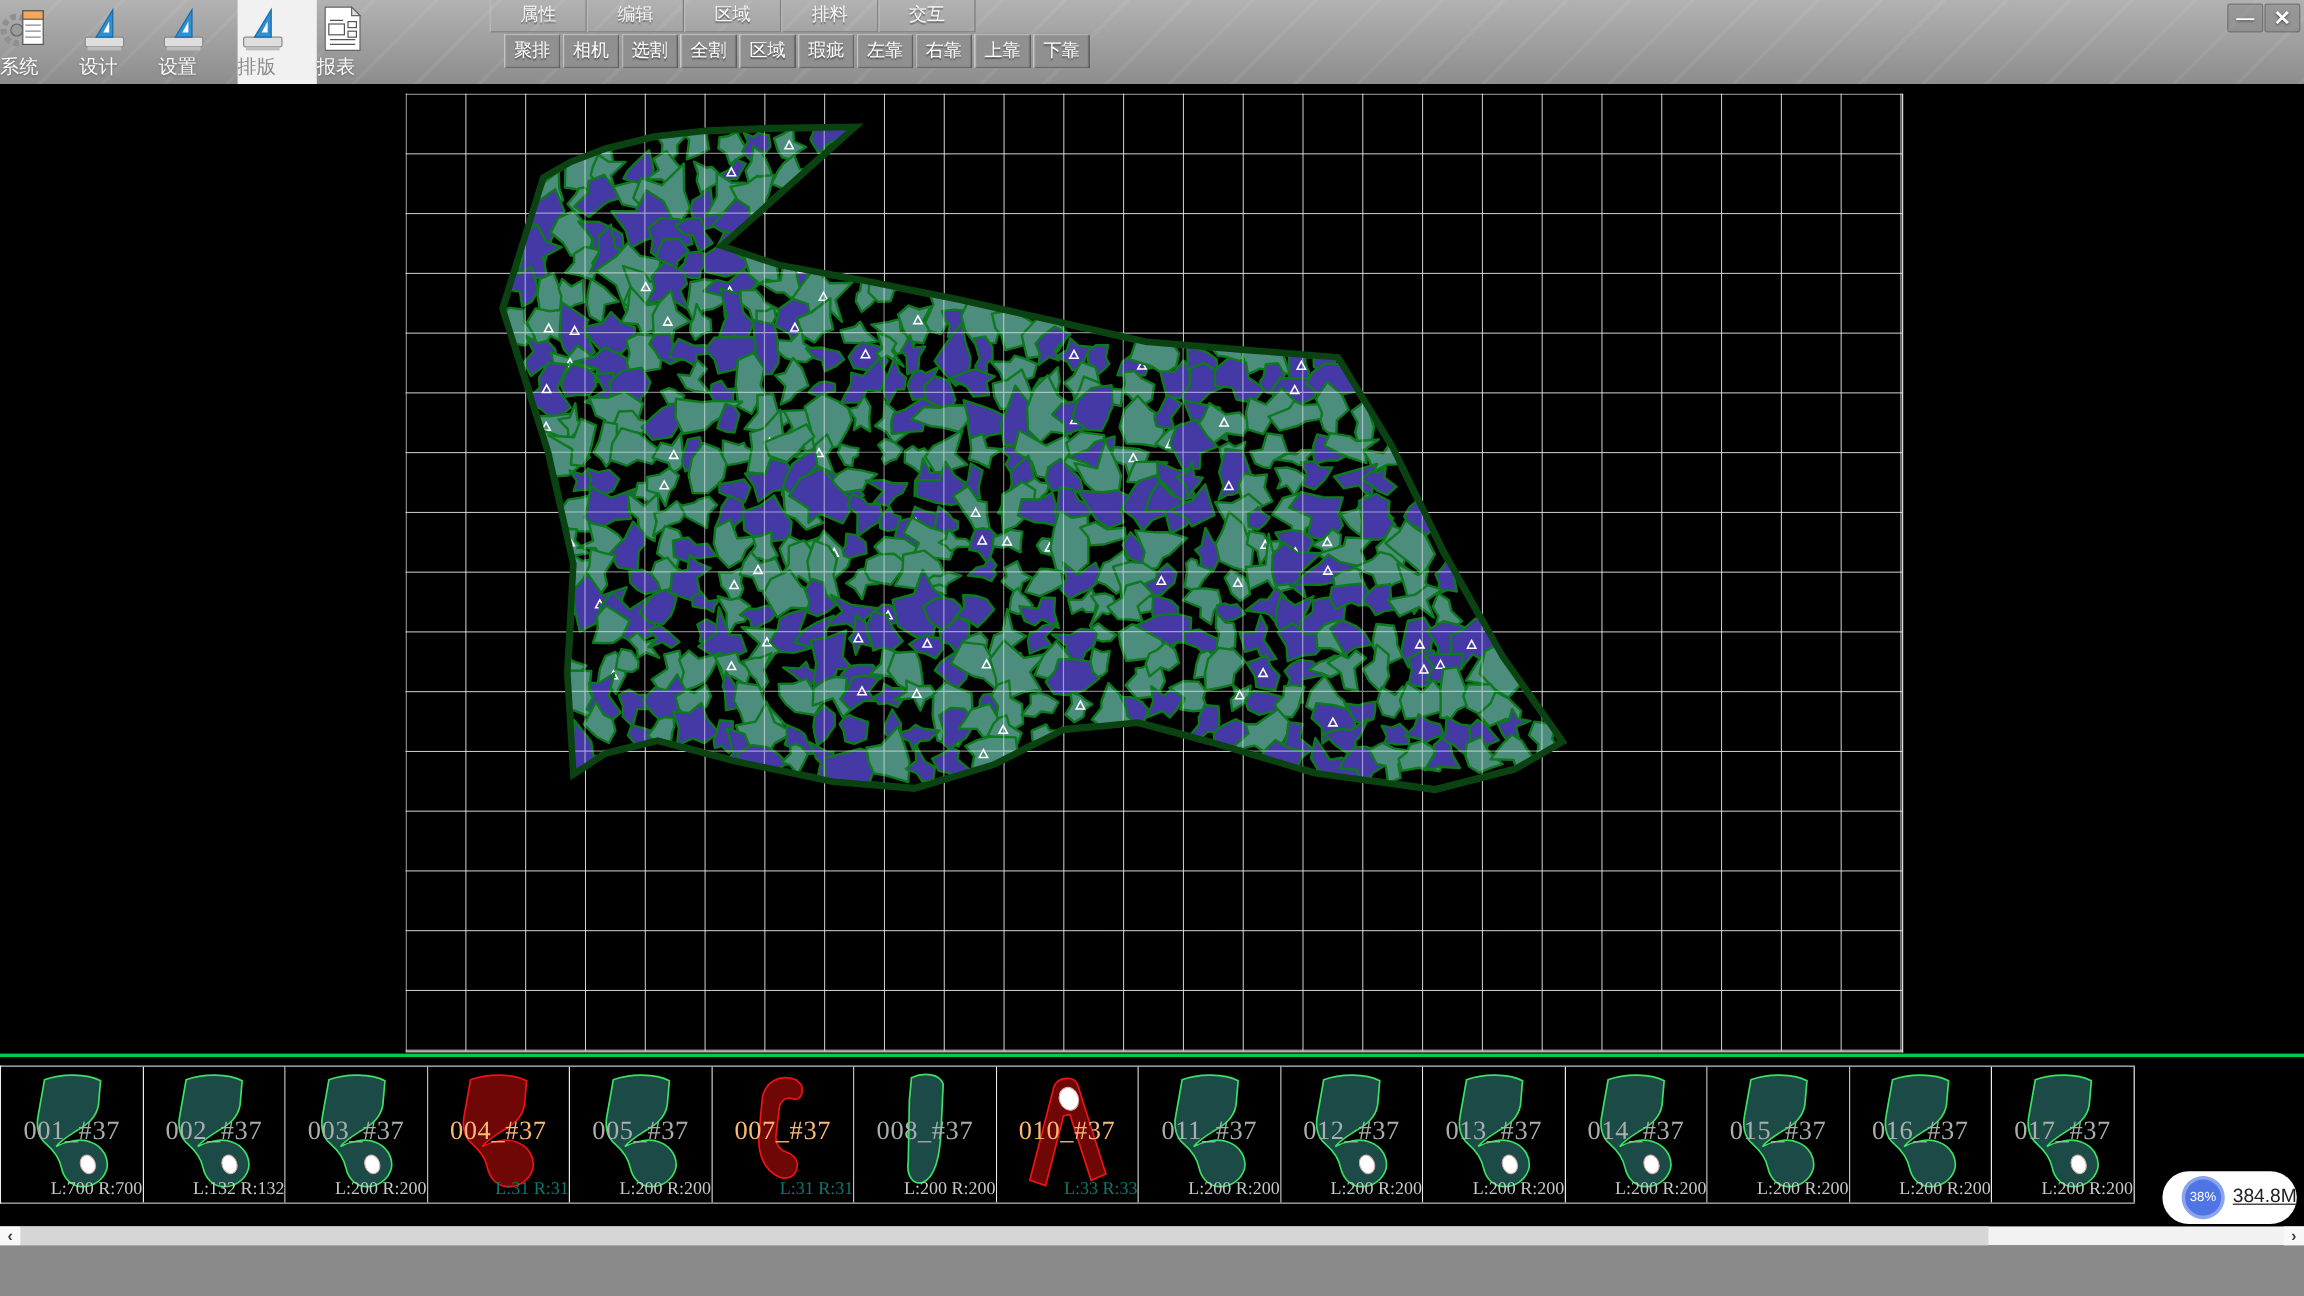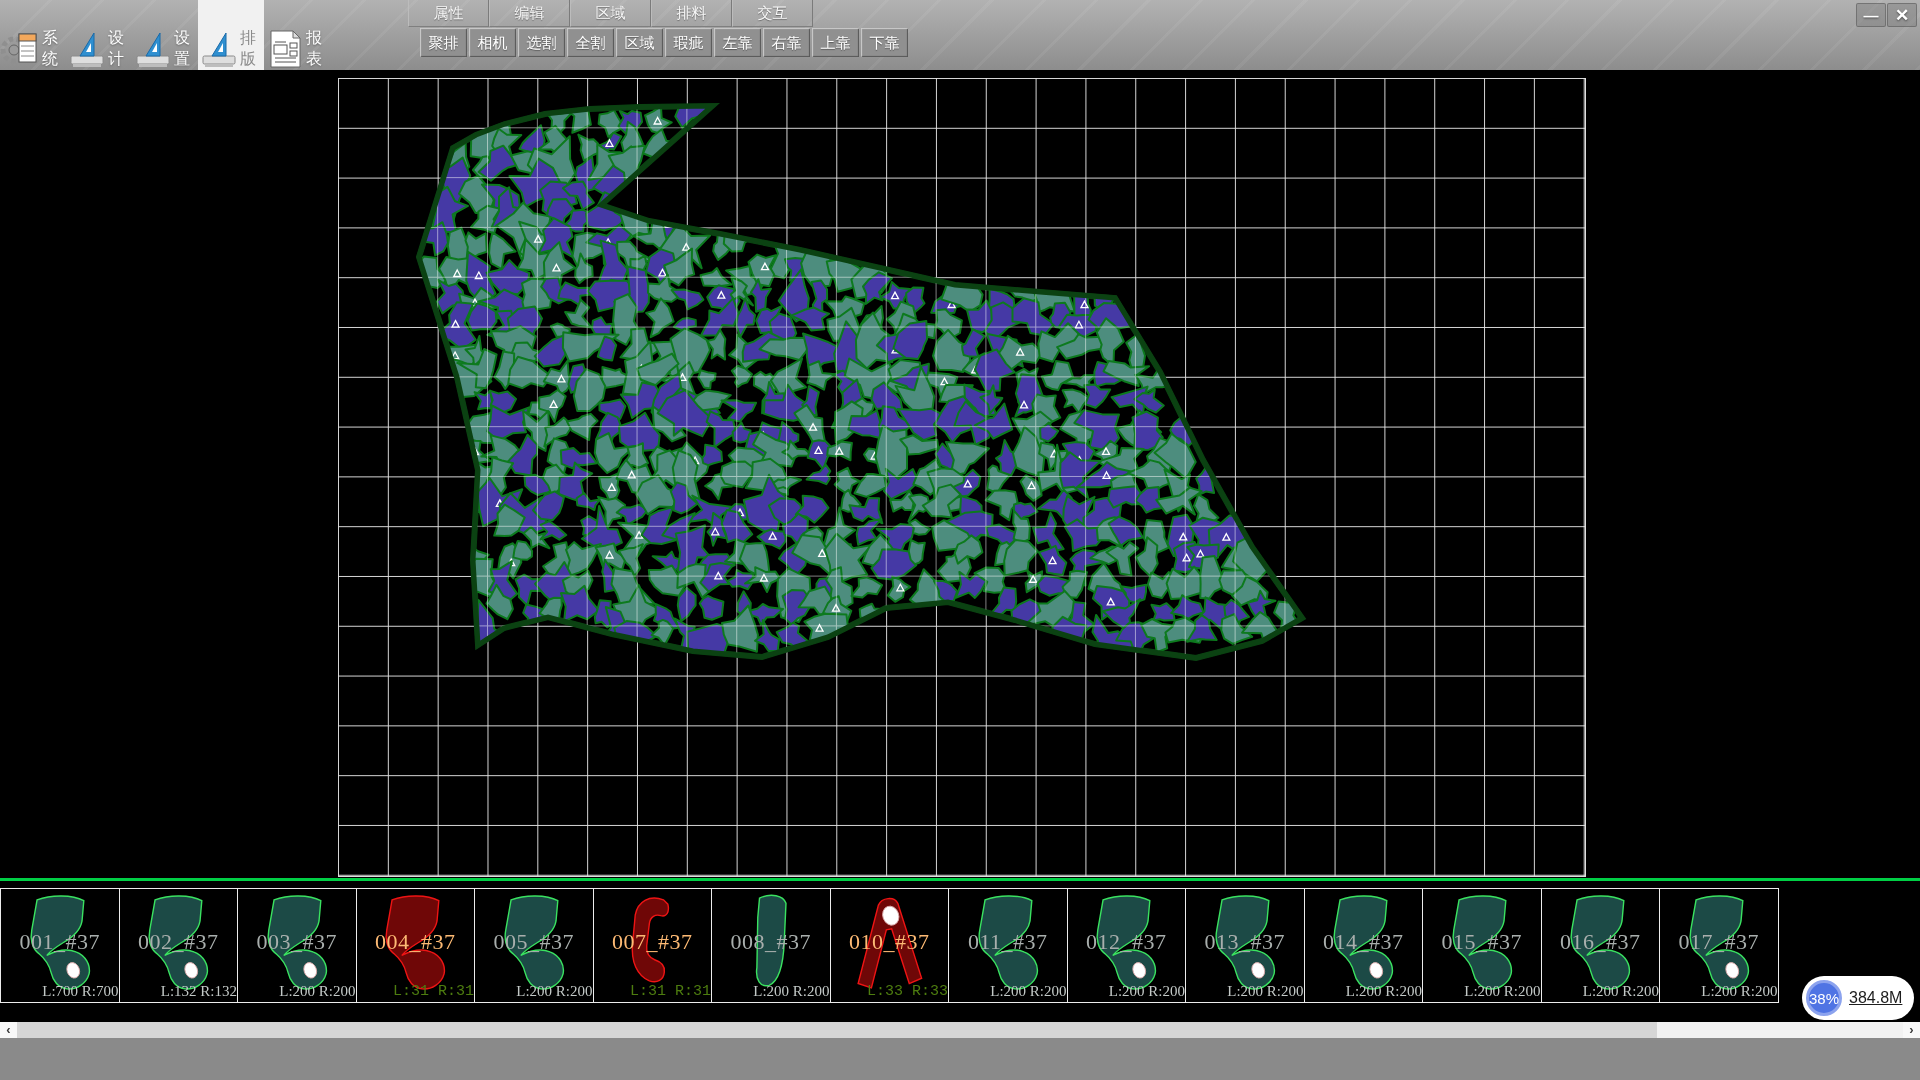--- a/index.html
+++ b/index.html
@@ -5,21 +5,21 @@
   html,body{margin:0;padding:0;width:1920px;height:1080px;overflow:hidden;background:#000;
     font-family:"Liberation Sans", sans-serif;}
   #app{position:relative;width:1920px;height:1080px;}
 
   
   #toolbar{position:absolute;left:0;top:0;width:1920px;height:70px;
     background-image:repeating-linear-gradient(135deg, rgba(255,255,255,0) 0 34px, rgba(255,255,255,.06) 34px 37px),
       linear-gradient(#b2b2b2,#8d8d8d);
     z-index:10;}
   #main-buttons{position:absolute;left:0;top:0;display:flex;height:70px;}
-  .main-btn{width:66px;height:70px;display:flex;flex-direction:row;align-items:flex-end;
+  .main-btn{width:66px;height:70px;display:flex;flex-direction:column;align-items:flex-start;
     padding-top:3px;box-sizing:border-box;cursor:pointer;}
   .main-btn.active{background:#f1f1f1;}
   .big-icon{width:42px;height:42px;display:block;}
   .main-btn-label{font-size:16px;color:#fdfdfd;text-shadow:0 1px 2px #666;margin-top:1px;}
   .main-btn.active .main-btn-label{color:#8a8a8a;text-shadow:none;}
 
   #menu-tabs{position:absolute;left:408px;top:0;height:27px;display:flex;}
   .menu-tab{width:79px;height:26px;line-height:26px;text-align:center;font-size:15px;color:#f7f7f7;
     text-shadow:0 1px 1px #6a6a6a;border-left:1px solid #bcbcbc;border-right:1px solid #7b7b7b;
     border-bottom:1px solid #7f7f7f;cursor:pointer;}
@@ -49,26 +49,26 @@
   #thumbrow{position:absolute;left:0;top:7px;display:flex;height:113px;
     border-top:1px solid #ececec;border-bottom:1px solid #ececec;border-left:1px solid #ececec;width:max-content;}
   .thumb-cell{width:117.5px;height:113px;border-right:1px solid #ececec;position:relative;
     overflow:hidden;box-sizing:content-box;cursor:pointer;background:#000;}
   .thumb-shape{position:absolute;left:50%;top:2px;transform:translateX(-50%);width:86px;height:104px;}
   .thumb-id{position:absolute;top:40px;left:0;width:100%;text-align:center;
     font-family:"Liberation Serif", serif;font-size:22px;color:#a9afad;letter-spacing:.5px;}
   .thumb-lr{position:absolute;bottom:2px;left:0;width:100%;text-align:right;
     font-family:"Liberation Serif", serif;font-size:15px;color:#c3c9c7;}
   .thumb-cell.red .thumb-id{color:#fdba74;}
-  .thumb-cell.red .thumb-lr{color:#4d7c0f;font-family:Liberation Mono, monospace;}
+  .thumb-cell.red .thumb-lr{color:#0f766e;}
 
   #status-badge{position:absolute;right:6px;top:95px;width:112px;height:44px;background:#fff;
     border-radius:22px;box-shadow:0 1px 5px rgba(0,0,0,.45);display:flex;align-items:center;z-index:6;}
-  #badge-circle{width:36px;height:36px;margin-left:4px;border-radius:50%;background:#4f74e4;
-    border:3px solid #8ca3ee;box-sizing:border-box;color:#fff;font-size:15px;display:flex;
+  #badge-circle{width:36px;height:36px;margin-left:16px;border-radius:50%;background:#4f74e4;
+    border:3px solid #8ca3ee;box-sizing:border-box;color:#fff;font-size:11px;display:flex;
     align-items:center;justify-content:center;}
   #badge-mem{margin-left:7px;font-size:16px;color:#1d1d1d;text-decoration:underline;}
 
   
   #hscroll{position:absolute;left:0;top:1022px;width:1920px;height:16px;background:#f2f2f2;}
   .scroll-arrow{position:absolute;top:0;width:17px;height:16px;background:#f8f8f8;color:#3a3a3a;
     font-size:13px;line-height:16px;text-align:center;font-weight:bold;cursor:pointer;}
   .scroll-arrow.left{left:0;}
   .scroll-arrow.right{right:0;}
   #scroll-thumb{position:absolute;left:17px;top:0;width:1640px;height:16px;background:#d6d6d6;cursor:pointer;}

